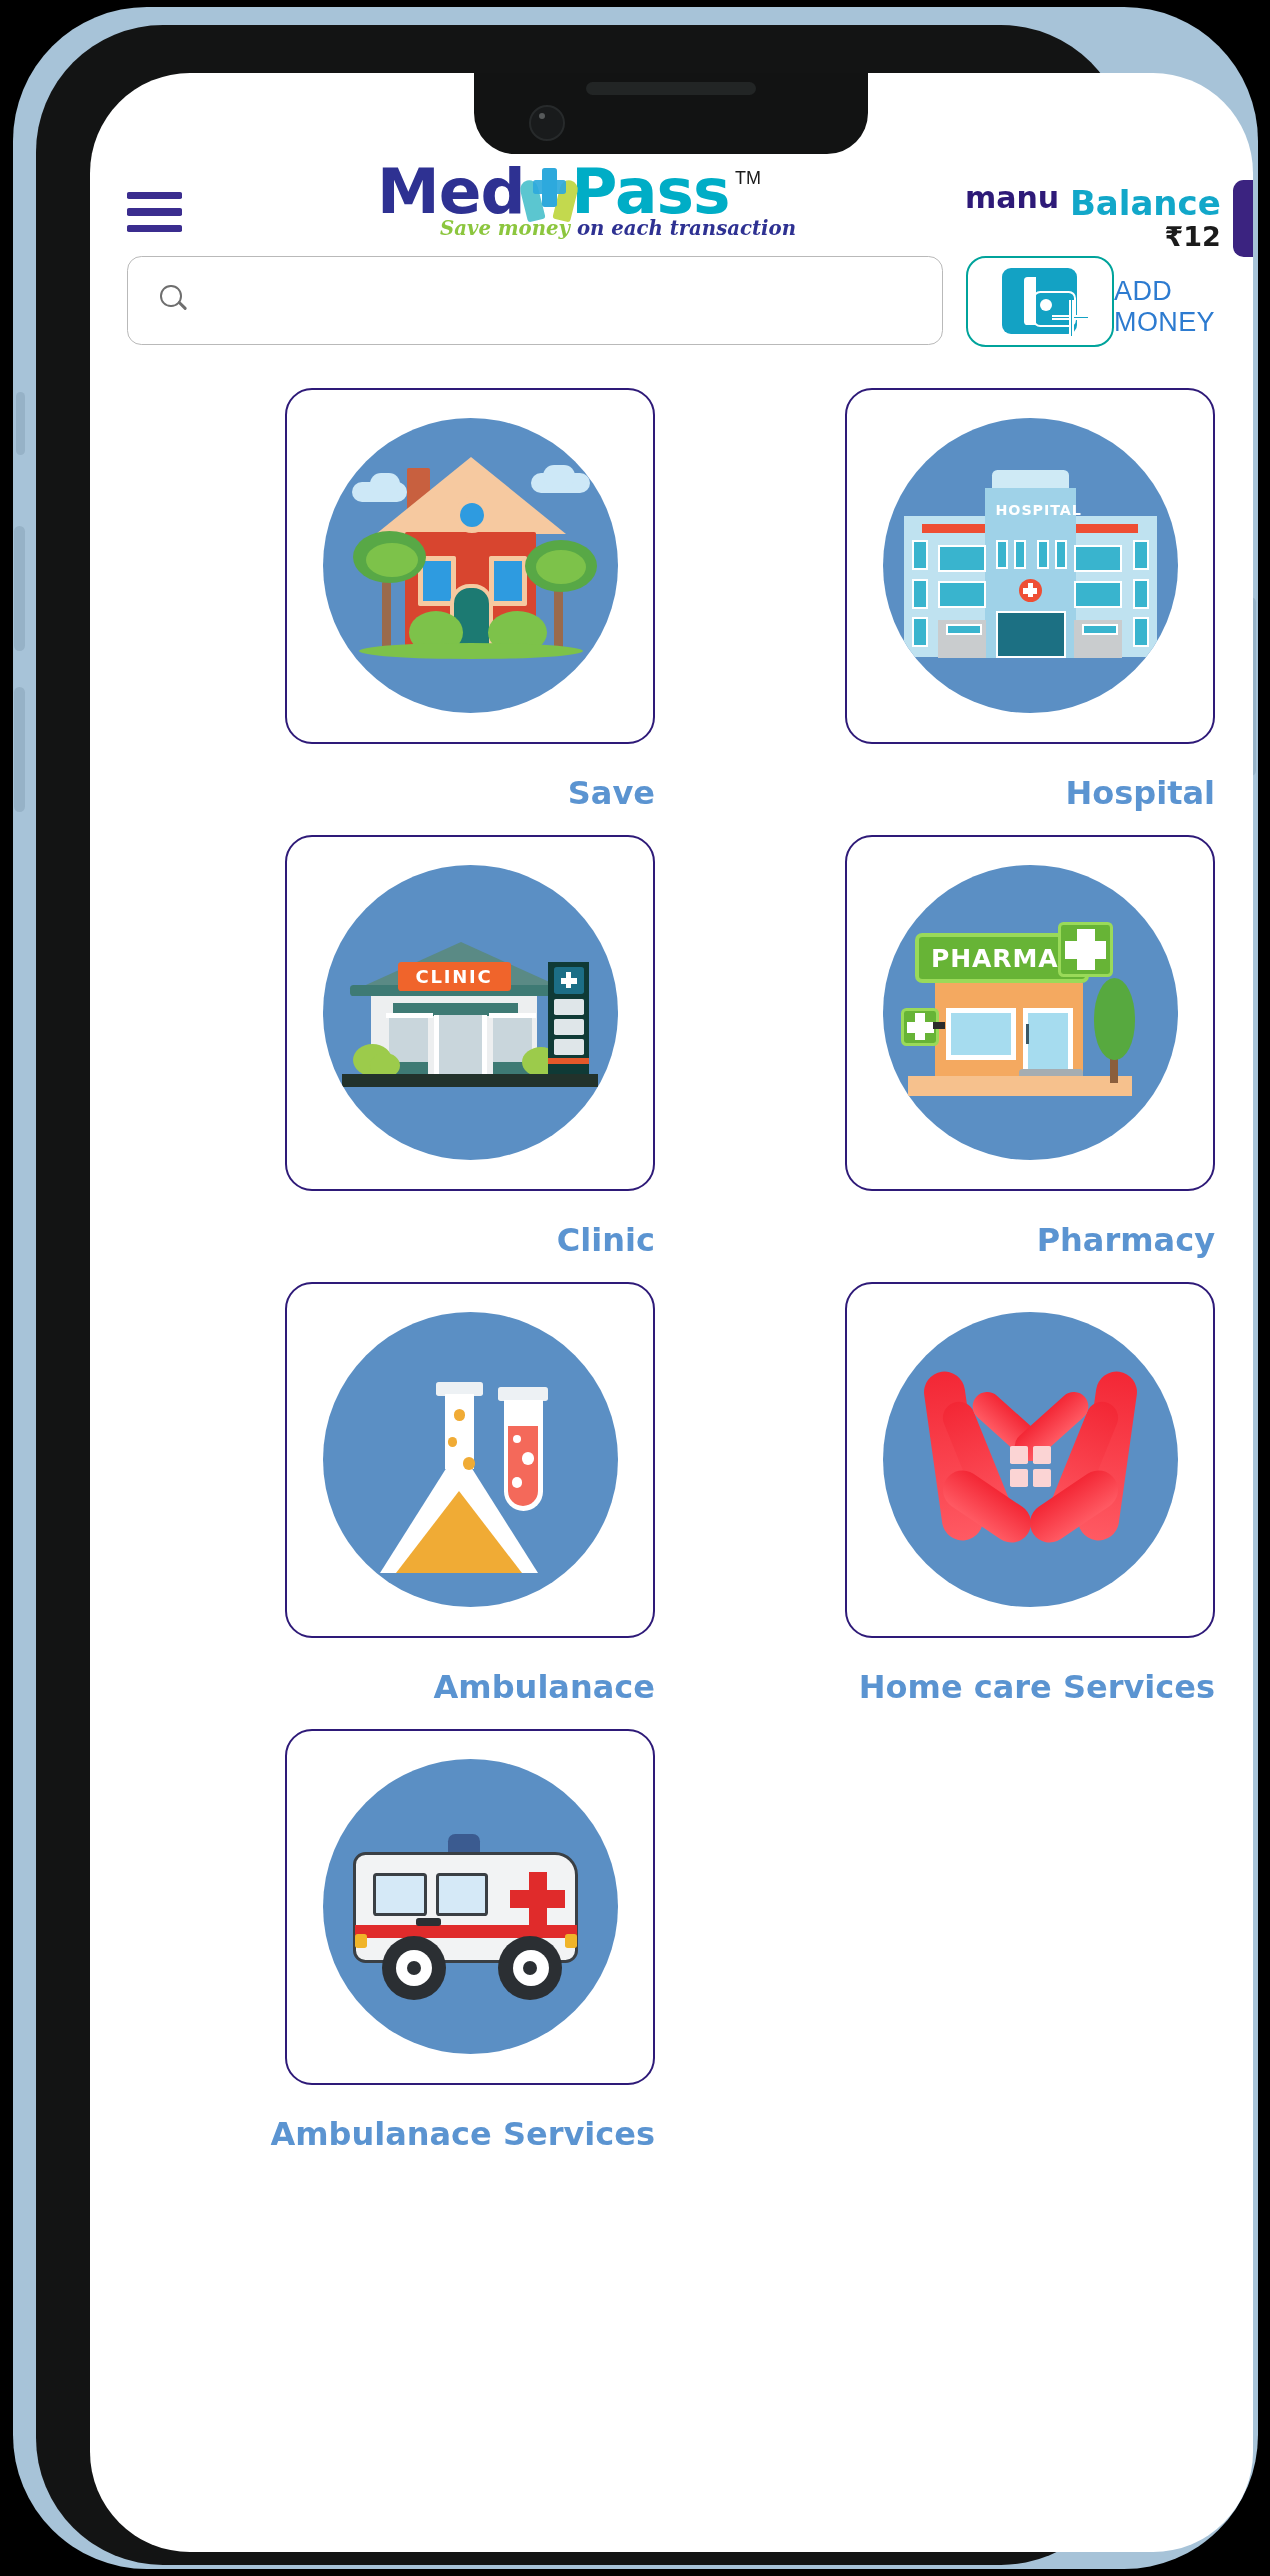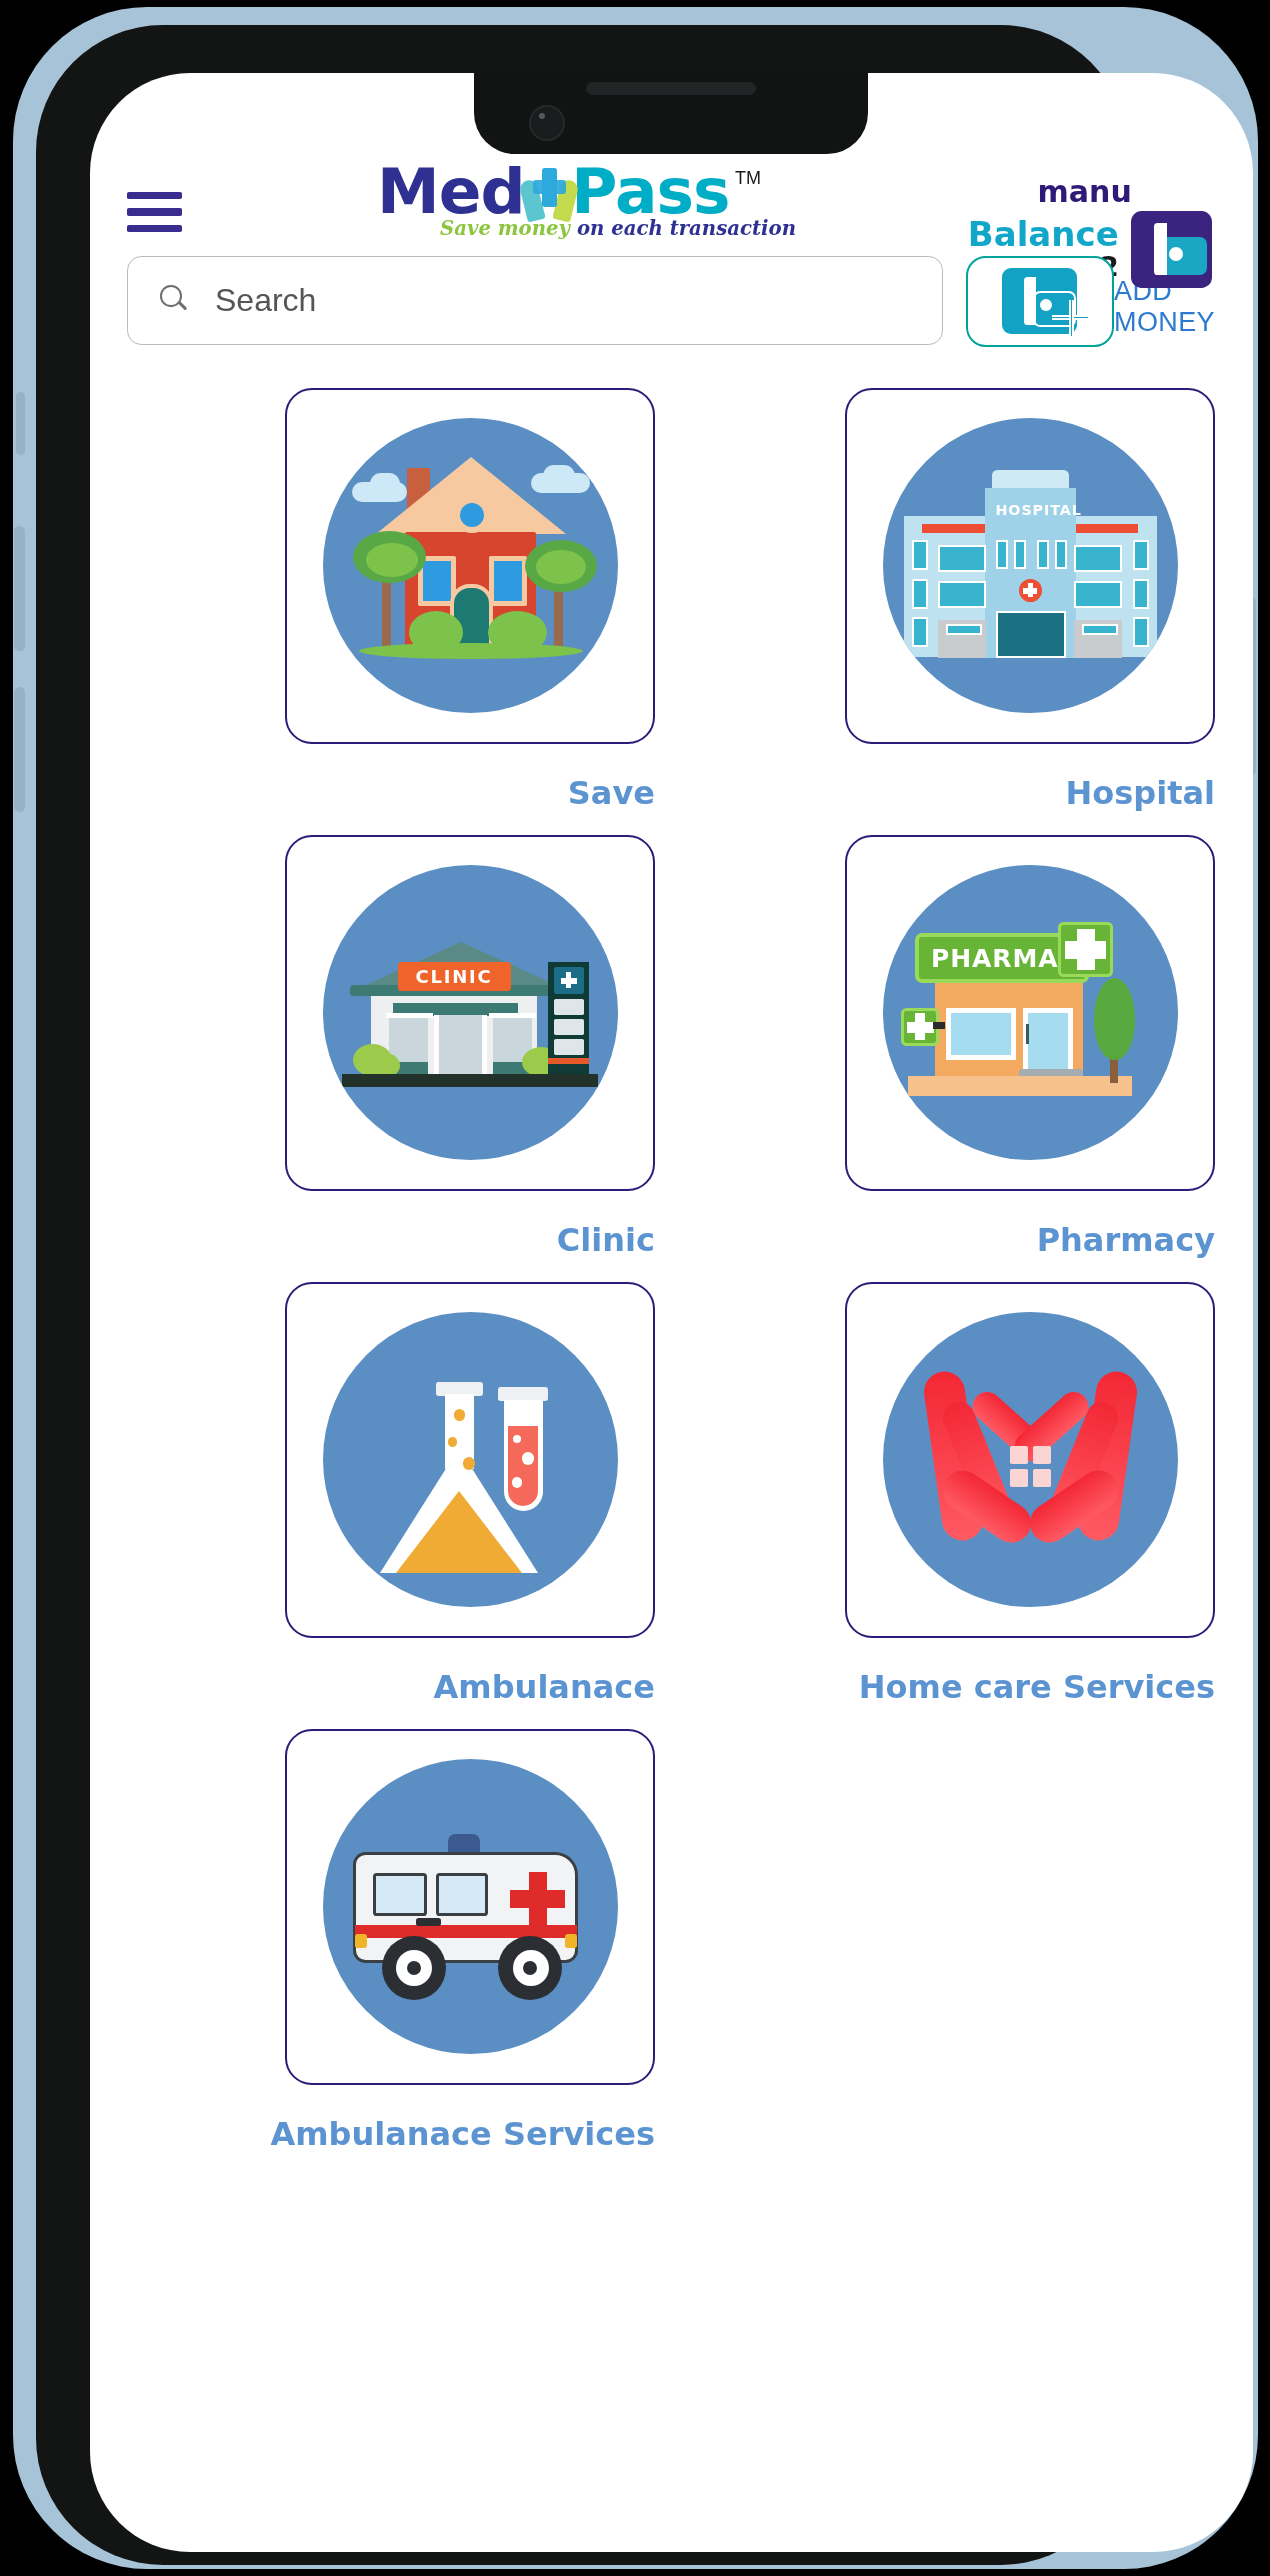--- a/index.html
+++ b/index.html
@@ -125,22 +125,22 @@
   #tagline {
     margin-top: -5.4px; margin-left: 98px;
     font-family: "DejaVu Serif", serif;
     font-style: italic; font-size: 19.7px; font-weight: bold;
     white-space: nowrap;
   }
   #tagline .t-green { color: #8CC63E; }
   #tagline .t-blue  { color: #2E3192; }
 
   #balance-block {
-    flex: 0 0 auto; display: flex; flex-direction: column;
-    align-items: center; margin-top: 12px; width: 250px;
+    flex: 0 0 auto; display: flex; 
+    align-items: flex-start; margin-top: 18px; width: 250px;
   }
   #user-name {
     font-size: 30px; font-weight: bold; color: #2E1A78;
     margin-right: 10.7px; margin-bottom: 1.8px;
     font-family: "DejaVu Sans", sans-serif;
   }
   #balance-row { display: flex; align-items: center; gap: 12.5px; }
   #balance-text { text-align: right; }
   #balance-label {
     font-size: 34px; font-weight: bold; color: #12A7C9; line-height: 1.05;
@@ -386,21 +386,20 @@
             </div>
           </div>
         </div>
 
         <div id="search-row">
           <div id="search-box">
             <span id="search-icon">
               <span class="mag-circle"></span>
                 <span class="mag-handle"></span>
             </span>
-            <input id="search-input" type="text" placeholder="Search" style="">
           </div>
 
           <div id="addmoney-col">
             <div id="addmoney-button">
               <span class="wallet-icon" id="wallet-teal">
                 <span class="wbody"></span>
                 <span class="wflap"></span>
                 <span class="wnotch"></span>
                 <span class="wdot"></span>
                 <span class="plus-h"></span>

